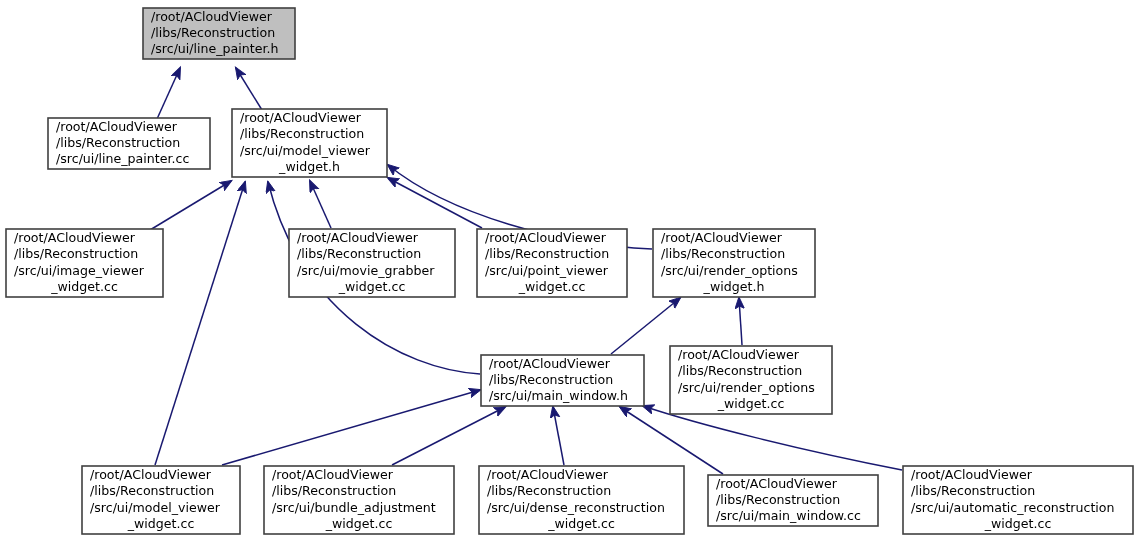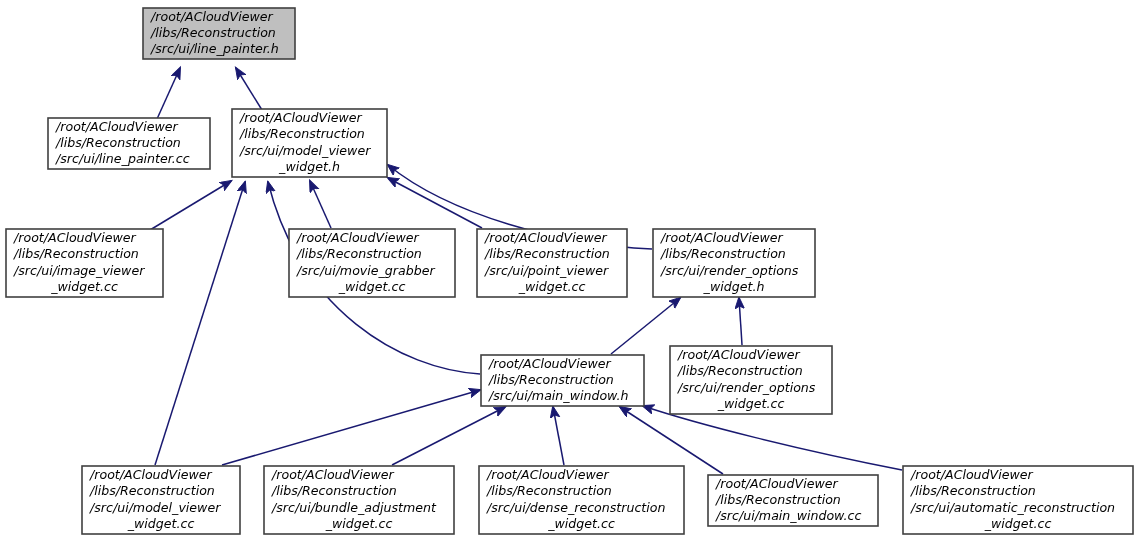--- a/index.html
+++ b/index.html
@@ -7,21 +7,20 @@
     padding: 0;
     background: #ffffff;
   }
   #graph-root {
     position: relative;
     width: 1139px;
     height: 541px;
     background: #ffffff;
     font-family: "DejaVu Sans", "Liberation Sans", sans-serif;
     overflow: hidden;
-    font-style: italic;
   }
   svg#graph-canvas {
     position: absolute;
     left: 0;
     top: 0;
     width: 1139px;
     height: 541px;
   }
   .node-box {
     fill: #ffffff;

